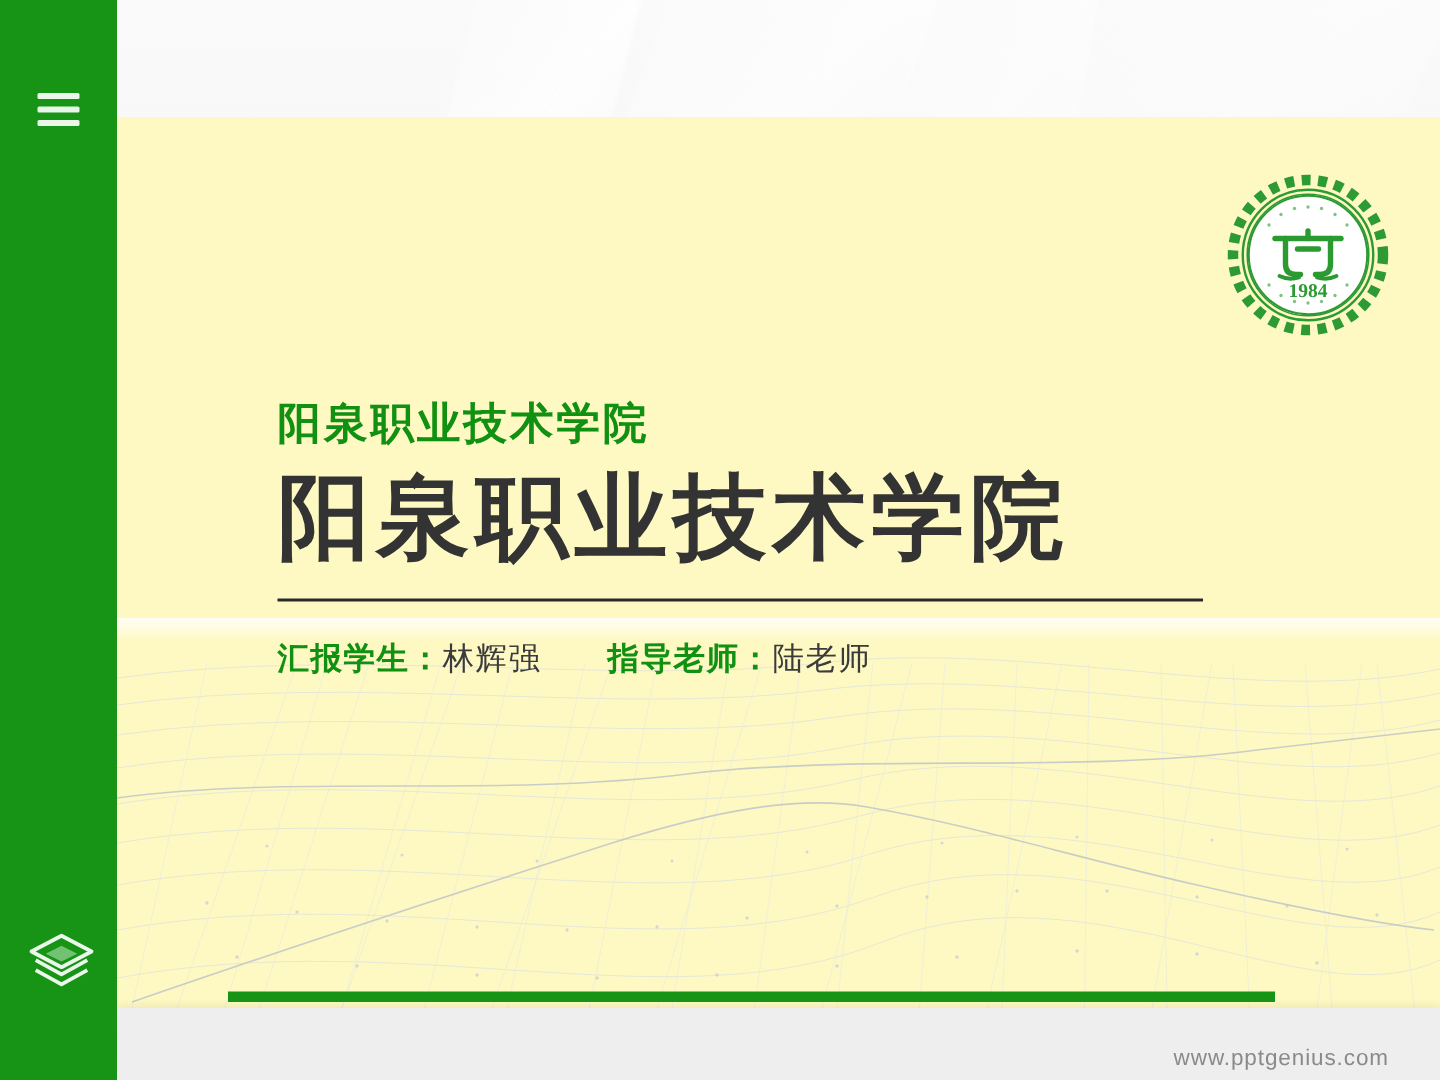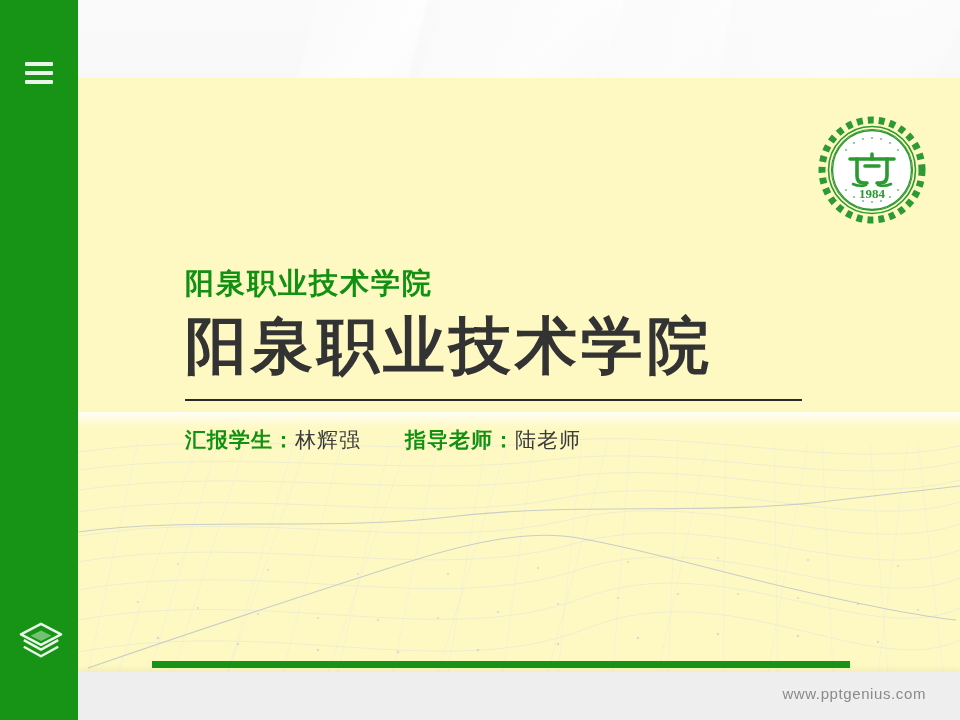--- a/index.html
+++ b/index.html
@@ -178,21 +178,21 @@
     width: 698px;
     height: 7px;
     background: #179416;
     z-index: 5;
   }
 
   
   .footer-url {
     position: absolute;
     right: 34px;
-    bottom: 18px;
+    bottom: 6px;
     font-size: 15px;
     color: #8a8a8a;
     letter-spacing: .6px;
     z-index: 7;
     margin-top: 11px;
   }
 </style>
 </head>
 <body>
 

